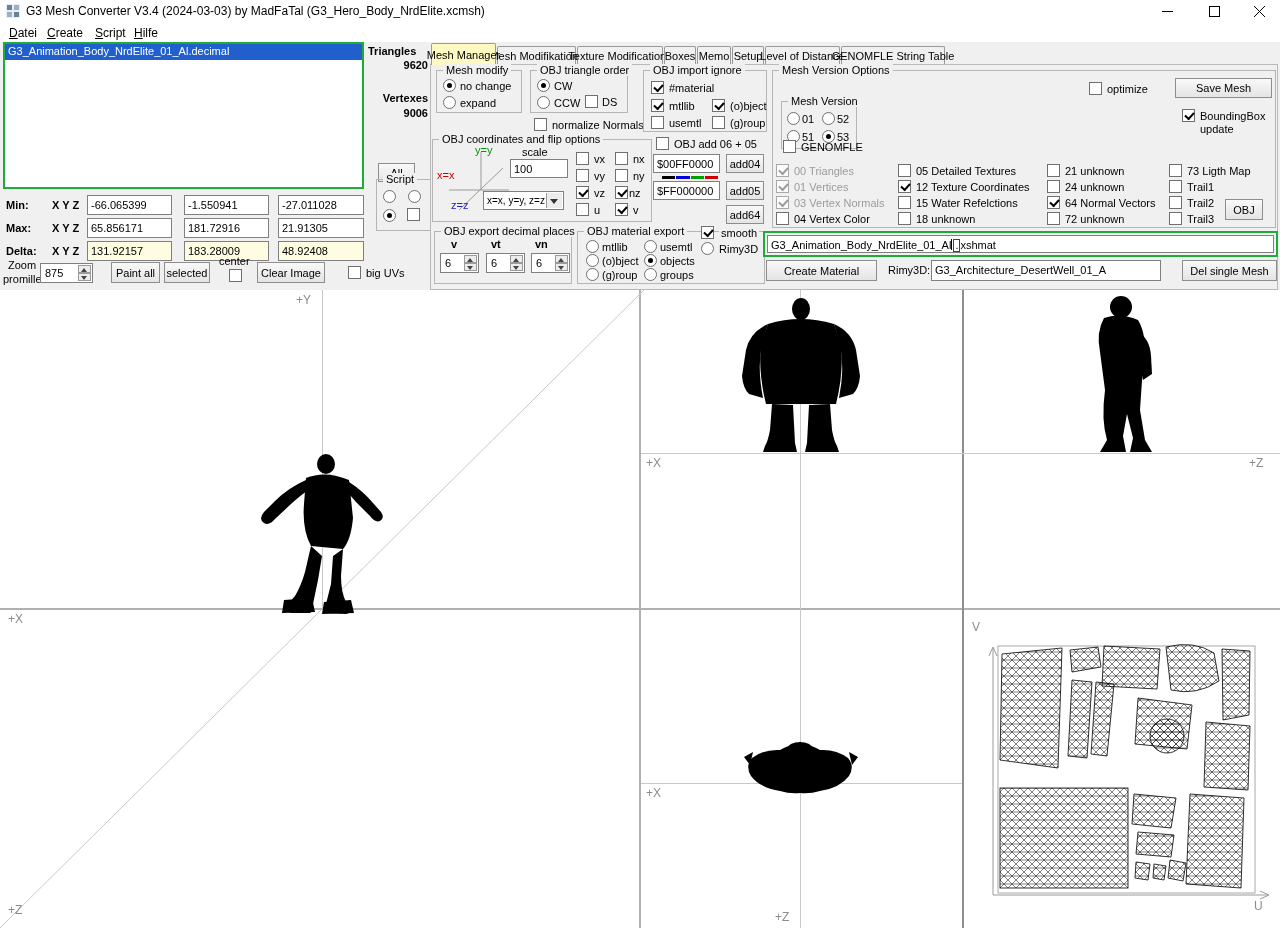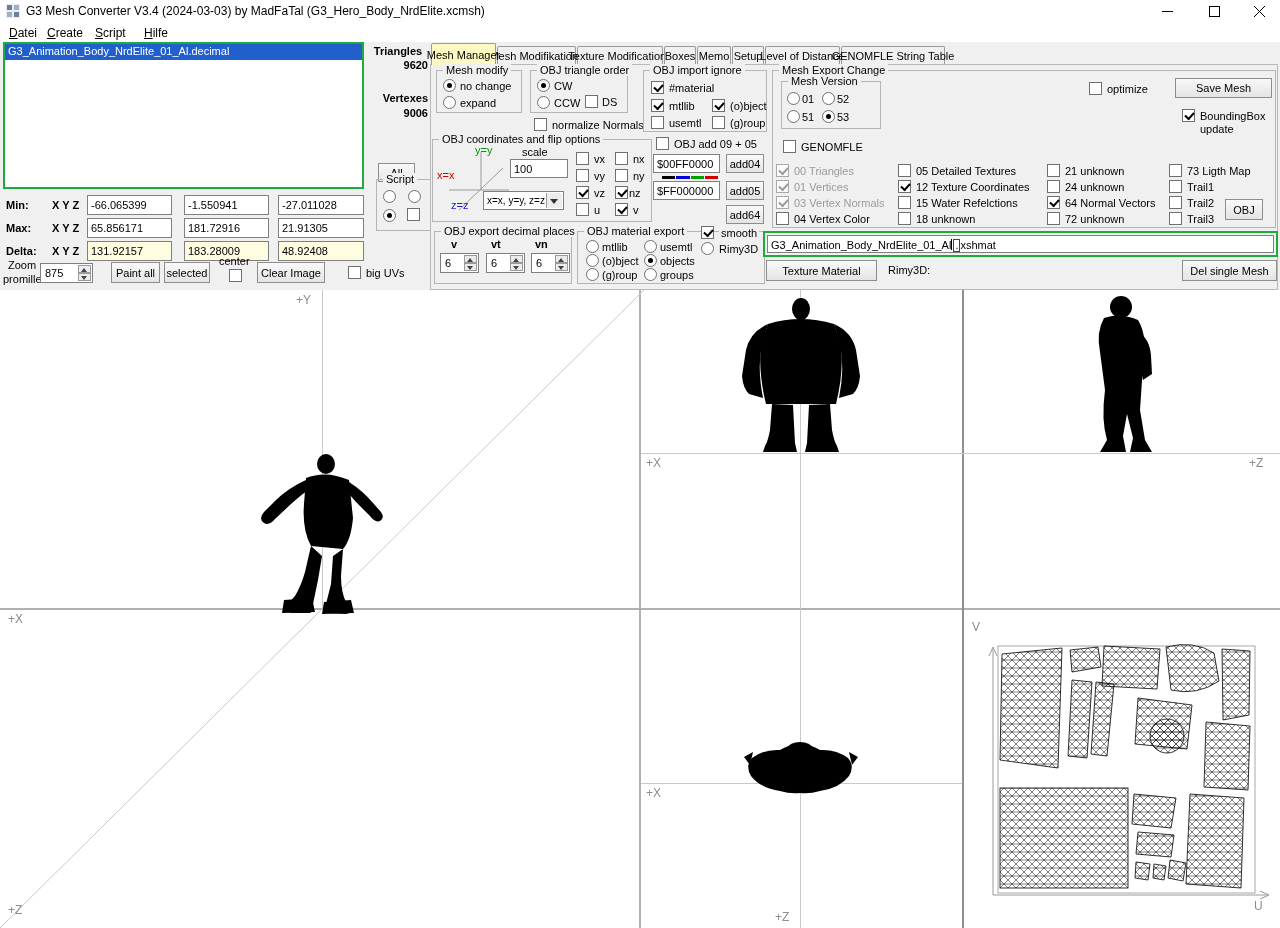--- a/index.html
+++ b/index.html
@@ -81,28 +81,28 @@
       <svg width="11" height="11" viewBox="0 0 11 11">
           <path d="M0,0 L11,11 M11,0 L0,11" stroke="#000" stroke-width="1"></path>
         </svg>
     </div>
   </div>
 
   <div id="menubar">
     <span class="mi" style="left:4px">Datei</span>
     <span class="mi" style="left:42px">Create</span>
     <span class="mi" style="left:90px">Script</span>
-    <span class="mi" style="left:139px">Hilfe</span>
+    <span class="mi" style="left:129px">Hilfe</span>
   </div>
 
   <div id="listbox">
     <div id="listsel">G3_Animation_Body_NrdElite_01_Al.decimal</div>
   </div>
 
-  <div class="lb bold" style="left:368px;top:45px;width:60px;text-align:center">Triangles</div>
+  <div class="lb bold" style="left:368px;top:45px;width:60px;text-align:left">Triangles</div>
   <div class="lb bold" style="left:368px;top:59px;width:60px;text-align:right">9620</div>
   <div class="lb bold" style="left:368px;top:92px;width:60px;text-align:right">Vertexes</div>
   <div class="lb bold" style="left:368px;top:107px;width:60px;text-align:right">9006</div>
 
   <div class="btn" style="left:378px;top:163px;width:37px;height:19px">All</div>
 
   <div class="grp" style="left:376px;top:179px;width:57px;height:52px">
     <span class="gt">Script</span>
     <span class="rb" style="left:6px;top:10px"></span>
     <span class="rb" style="left:31px;top:10px"></span>
@@ -181,22 +181,22 @@
     <span class="lb" style="left:25px;top:29px">mtllib</span>
     <span class="cb c" style="left:68px;top:28px"></span>
     <span class="lb" style="left:86px;top:29px">(o)bject</span>
     <span class="cb" style="left:7px;top:45px"></span>
     <span class="lb" style="left:25px;top:46px">usemtl</span>
     <span class="cb" style="left:68px;top:45px"></span>
     <span class="lb" style="left:86px;top:46px">(g)roup</span>
   </div>
 
   <div class="grp" style="left:772px;top:70px;width:504px;height:158px;z-index:5">
-    <span class="gt">Mesh Export Change</span>
-    <div class="grp" style="left:8px;top:10px;width:100px;height:48px;border-color:#b5b5b5">
+    <span class="gt">Mesh Version Options</span>
+    <div class="grp" style="left:8px;top:30px;width:76px;height:48px;border-color:#b5b5b5">
       <span class="gt">Mesh Version</span>
       <span class="rb" style="left:5px;top:10px"></span>
       <span class="lb" style="left:20px;top:11px">01</span>
       <span class="rb" style="left:40px;top:10px"></span>
       <span class="lb" style="left:55px;top:11px">52</span>
       <span class="rb" style="left:5px;top:28px"></span>
       <span class="lb" style="left:20px;top:29px">51</span>
       <span class="rb s" style="left:40px;top:28px"></span>
       <span class="lb" style="left:55px;top:29px">53</span>
     </div>
@@ -275,21 +275,21 @@
     <span class="lb" style="left:161px;top:47px">vz</span>
     <span class="cb c" style="left:182px;top:46px"></span>
     <span class="lb" style="left:196px;top:47px">nz</span>
     <span class="cb" style="left:143px;top:63px"></span>
     <span class="lb" style="left:161px;top:64px">u</span>
     <span class="cb c" style="left:182px;top:63px"></span>
     <span class="lb" style="left:200px;top:64px">v</span>
   </div>
 
   <span class="cb" style="left:656px;top:137px;z-index:5"></span>
-  <span class="lb" style="left:674px;top:138px;z-index:5">OBJ add 09 + 05</span>
+  <span class="lb" style="left:674px;top:138px;z-index:5">OBJ add 06 + 05</span>
   <div class="fld" style="left:653px;top:154px;width:67px;height:19px;z-index:5">$00FF0000</div>
   <div class="btn" style="left:726px;top:154px;width:38px;height:19px;z-index:5">add04</div>
   <div class="ab" style="left:662px;top:176px;width:56px;height:3px;z-index:5;display:flex">
     <span style="width:14px;background:#000"></span>
     <span style="width:14px;background:#0000d8;margin-left:1px"></span>
     <span style="width:14px;background:#00a000;margin-left:1px"></span>
     <span style="width:14px;background:#d00000;margin-left:1px"></span>
   </div>
   <div class="fld" style="left:653px;top:181px;width:67px;height:19px;z-index:5">$FF000000</div>
   <div class="btn" style="left:726px;top:181px;width:38px;height:19px;z-index:5">add05</div>
@@ -336,22 +336,23 @@
     <span class="rb" style="left:123px;top:10px"></span>
     <span class="lb" style="left:141px;top:11px">Rimy3D</span>
   </div>
 
   <div id="greenwrap">
     <div class="fld" style="left:2px;top:2px;width:507px;height:18px">
       <span>G3_Animation_Body_NrdElite_01_Al</span><span class="caretbar"></span><span class="redbox">.</span><span>xshmat</span>
     </div>
   </div>
 
-  <div class="btn" style="left:766px;top:260px;width:111px;height:21px;z-index:5">Texture Material</div>
+  <div class="btn" style="left:766px;top:260px;width:111px;height:21px;z-index:5">Create Material</div>
   <span class="lb" style="left:888px;top:264px;z-index:5">Rimy3D:</span>
+  <div class="fld" style="left:931px;top:260px;width:230px;height:21px;z-index:5">G3_Architecture_DesertWell_01_A</div>
   <div class="btn" style="left:1182px;top:260px;width:95px;height:21px;z-index:5">Del single Mesh</div>
 
   <div id="viewports">
 
     <div class="divider" style="left:0;top:318px;width:1280px;height:2px"></div>
     <div class="divider" style="left:639px;top:0;width:2px;height:638px"></div>
     <div class="divider" style="left:962px;top:0;width:2px;height:638px;background:#8f8f8f"></div>
 
     <div class="axis" style="left:322px;top:0;width:1px;height:318px"></div>
     <div class="axis" style="left:800px;top:0;width:1px;height:638px"></div>

